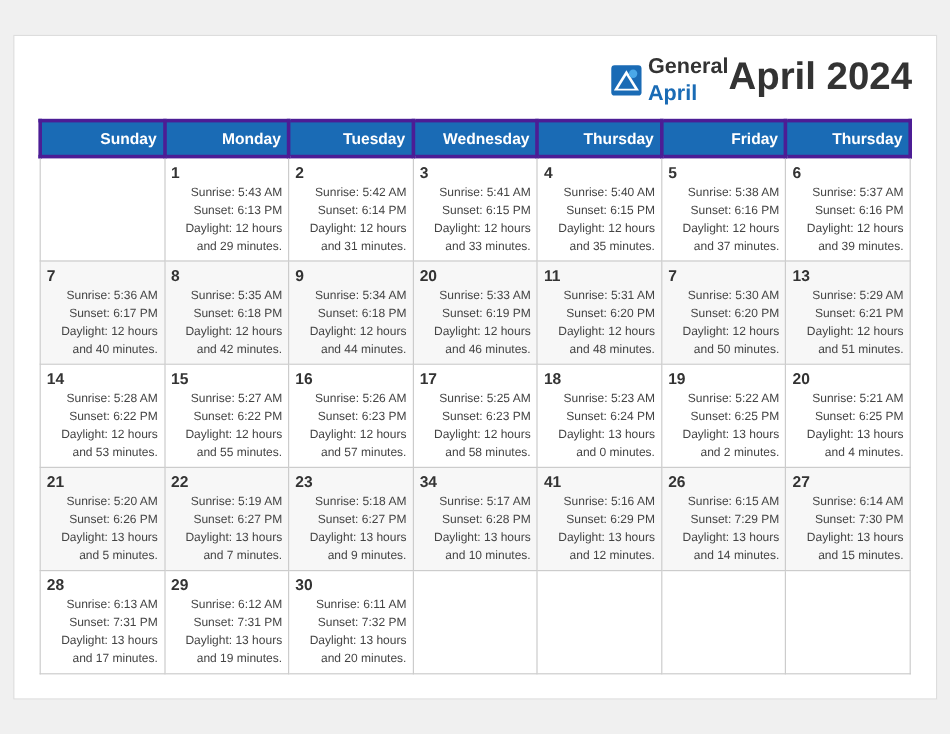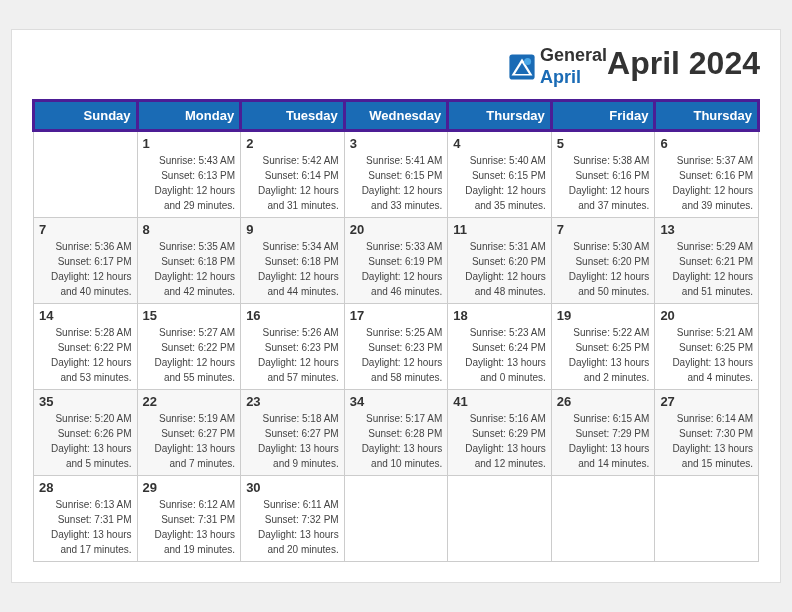--- a/index.html
+++ b/index.html
@@ -211,21 +211,21 @@
             <span class="day-number">19</span>
             <div class="day-info">Sunrise: 5:22 AM<br>Sunset: 6:25 PM<br>Daylight: 13 hours and 2 minutes.</div>
           </td>
           <td>
             <span class="day-number">20</span>
             <div class="day-info">Sunrise: 5:21 AM<br>Sunset: 6:25 PM<br>Daylight: 13 hours and 4 minutes.</div>
           </td>
         </tr>
         <tr>
           <td>
-            <span class="day-number">35</span>
+            <span class="day-number">21</span>
             <div class="day-info">Sunrise: 5:20 AM<br>Sunset: 6:26 PM<br>Daylight: 13 hours and 5 minutes.</div>
           </td>
           <td>
             <span class="day-number">22</span>
             <div class="day-info">Sunrise: 5:19 AM<br>Sunset: 6:27 PM<br>Daylight: 13 hours and 7 minutes.</div>
           </td>
           <td>
             <span class="day-number">23</span>
             <div class="day-info">Sunrise: 5:18 AM<br>Sunset: 6:27 PM<br>Daylight: 13 hours and 9 minutes.</div>
           </td>

